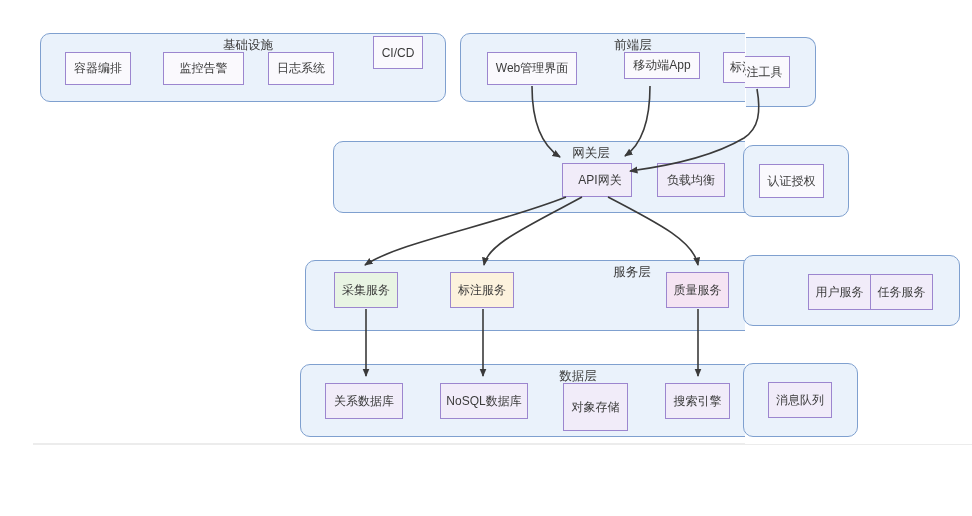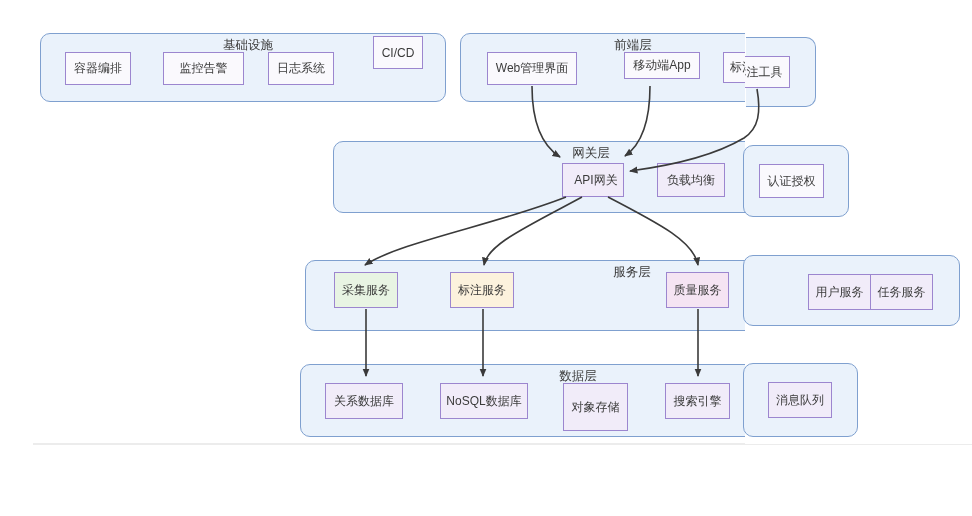--- a/index.html
+++ b/index.html
@@ -75,21 +75,21 @@
 
   <div class="node z2" style="left:65px; top:52px; width:66px; height:33px;">容器编排</div>
   <div class="node z2" style="left:163px; top:52px; width:81px; height:33px;">监控告警</div>
   <div class="node z2" style="left:268px; top:52px; width:66px; height:33px;">日志系统</div>
   <div class="node z2" style="left:373px; top:36px; width:50px; height:33px;">CI/CD</div>
 
   <div class="node z2" style="left:487px; top:52px; width:90px; height:33px;">Web管理界面</div>
   <div class="node z2" style="left:624px; top:52px; width:76px; height:27px;">移动端App</div>
   <div class="node z2" style="left:723px; top:52px; width:62px; height:31px;">标注工具</div>
 
-  <div class="node node--lavender z2" style="left:562px; top:163px; width:62px; height:34px;padding-left:6px;">API网关</div>
+  <div class="node node--lavender z2" style="left:562px; top:163px; width:70px; height:34px;padding-left:6px;">API网关</div>
   <div class="node node--lavender z2" style="left:657px; top:163px; width:68px; height:34px;">负载均衡</div>
 
   <div class="node node--green z2" style="left:334px; top:272px; width:64px; height:36px;">采集服务</div>
   <div class="node node--cream z2" style="left:450px; top:272px; width:64px; height:36px;">标注服务</div>
   <div class="node node--pink z2" style="left:666px; top:272px; width:63px; height:36px;">质量服务</div>
 
   <div class="node node--lavender z2" style="left:325px; top:383px; width:78px; height:36px;">关系数据库</div>
   <div class="node node--lavender z2" style="left:440px; top:383px; width:88px; height:36px;">NoSQL数据库</div>
   <div class="node node--lavender z2" style="left:563px; top:383px; width:65px; height:48px;">对象存储</div>
   <div class="node node--lavender z2" style="left:665px; top:383px; width:65px; height:36px;">搜索引擎</div>

